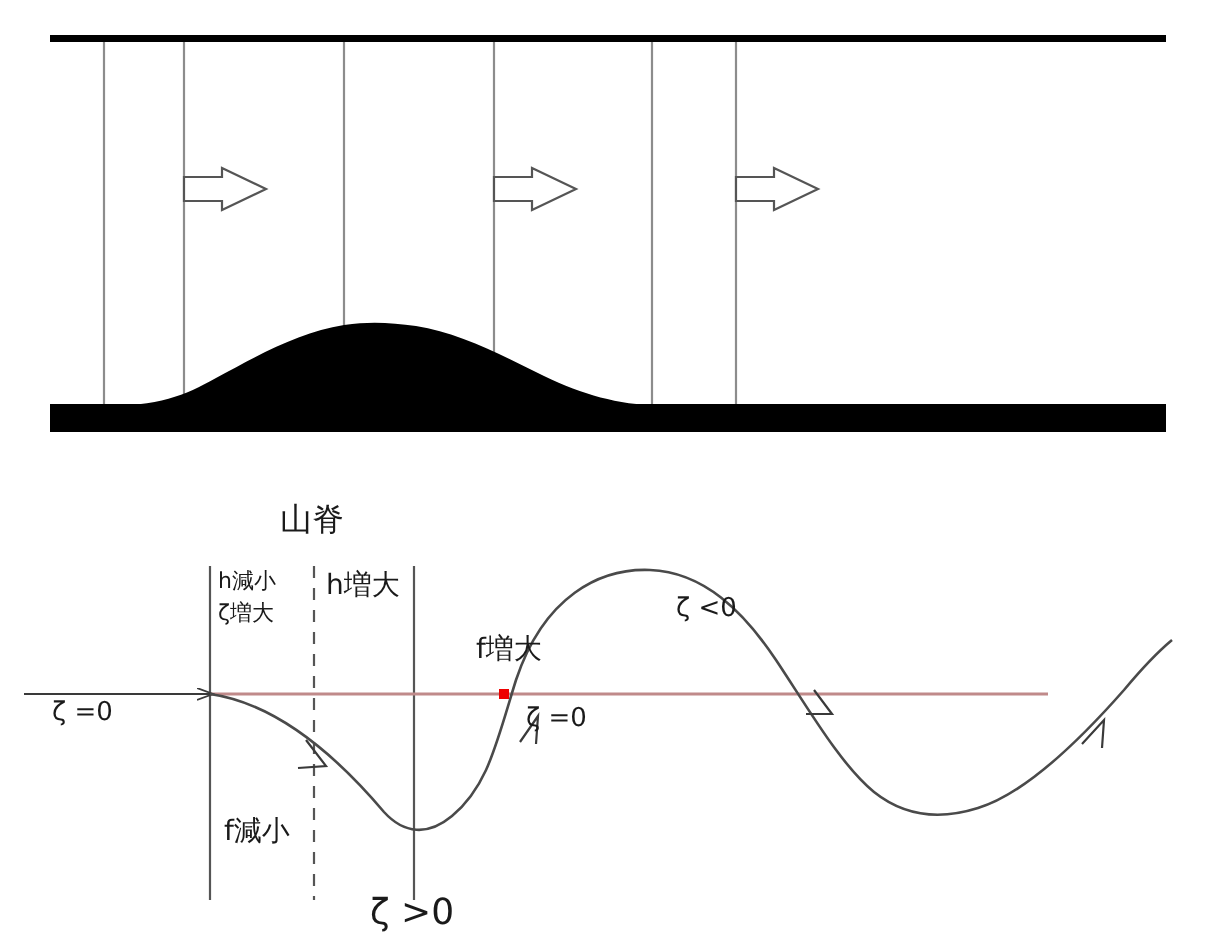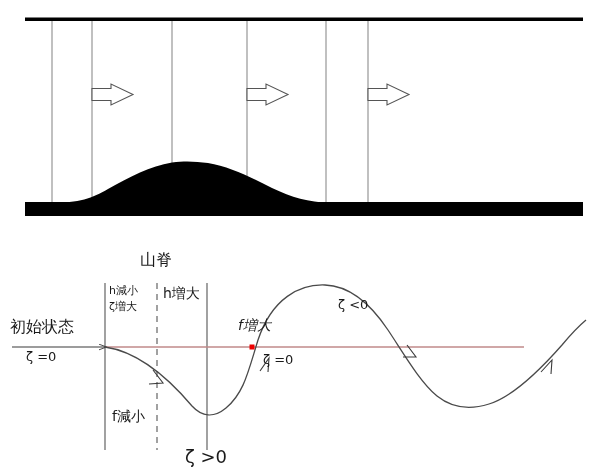--- a/index.html
+++ b/index.html
@@ -102,27 +102,26 @@
   </svg>
 
   <div class="lbl cjk" style="left:140px;top:251px;font-size:16px;">山脊</div>
 
   <div class="lbl cjk" style="left:109px;top:285px;font-size:11px;">h減小</div>
 
   <div class="lbl cjk" style="left:109px;top:301px;font-size:11px;">ζ増大</div>
 
   <div class="lbl cjk" style="left:163px;top:285px;font-size:14px;">h増大</div>
 
-  <div class="lbl cjk" style="left:10px;top:318px;font-size:16px;">初始状态</div>
 
   <div class="lbl cjk" style="left:26px;top:350px;font-size:13px;">ζ =0</div>
 
   <div class="lbl cjk" style="left:112px;top:408px;font-size:14px;">f減小</div>
 
   <div class="lbl cjk" style="left:185px;top:447px;font-size:18px;">ζ &gt;0</div>
 
-  <div class="lbl cjk" style="left:238px;top:317px;font-size:14px;font-style:italic;">f増大</div>
+  <div class="lbl cjk" style="left:238px;top:317px;font-size:14px;">f増大</div>
 
   <div class="lbl cjk" style="left:263px;top:353px;font-size:13px;">ζ =0</div>
 
   <div class="lbl cjk" style="left:338px;top:258px;font-size:13px;margin-top:40px;">ζ &lt;0</div>
 
 </div>
 
 </body></html>

